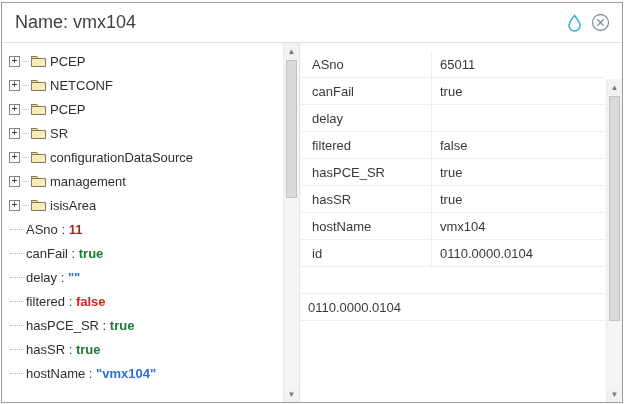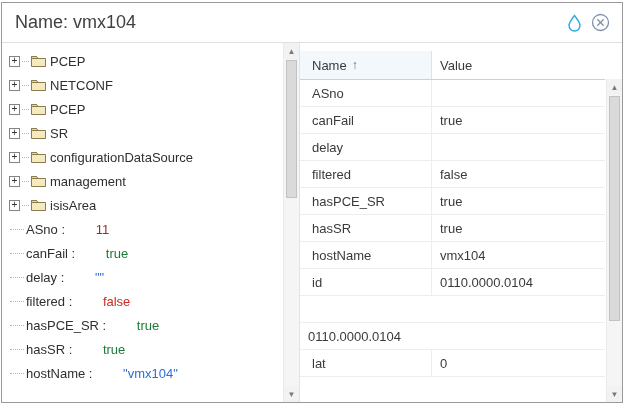--- a/index.html
+++ b/index.html
@@ -31,21 +31,21 @@
   .plusbox{
     box-sizing:border-box;flex:0 0 auto;width:11px;height:11px;
     border:1px solid #848484;background:#fff;color:#333;
     font-size:10px;line-height:8px;text-align:center;cursor:pointer;
   }
   .dash{width:7px;height:0;border-top:1px dotted #b5b5b5;margin:0 2px;flex:0 0 auto;}
   .leafdash{width:14px;margin-left:1px;}
   .folder{display:flex;margin-right:4px;flex:0 0 auto;}
   .tlabel{color:#2f2f2f;}
   .tsep{white-space:pre;color:#2f2f2f;}
-  .tval{font-weight:normal;margin-left:27px;}
+  .tval{font-weight:bold;}
   .number{color:var(--c-number);}
   .bool_true{color:var(--c-true);}
   .bool_false{color:var(--c-false);}
   .string{color:var(--c-string);}
   
   .right-pane{flex:1;position:relative;overflow:hidden;}
   .grid{margin:8px 17px 0 0;}
   .ghead{display:flex;height:28px;border-bottom:1px solid #cfcfcf;font-size:13px;color:#3a3a3a;}
   .hcell{display:flex;align-items:center;box-sizing:border-box;}
   .hname{width:132px;padding-left:12px;background:#f3f8fc;border-right:1px solid #e2e2e2;cursor:pointer;}
@@ -223,32 +223,24 @@
         </div>
       <div class="vscroll vscroll-tree">
         <div class="sb-btn sb-up">▲</div>
         <div class="sb-thumb" style="top:17px;height:138px;"></div>
         <div class="sb-btn sb-down">▼</div>
       </div>
     </div>
 
     <div class="right-pane">
       <div class="grid">
-        <div class="ghead">
-          <div class="hcell hname">
-            <span>Name</span>
-            <span class="sort">↑</span>
-          </div>
-          <div class="hcell hvalue">
-            <span>Value</span>
-          </div>
-        </div>
         <div class="grows">
             <div class="trow">
               <div class="cell cname">ASno</div>
+              <div class="cell cvalue">65011</div>
             </div>
             <div class="trow">
               <div class="cell cname">canFail</div>
               <div class="cell cvalue">true</div>
             </div>
             <div class="trow">
               <div class="cell cname">delay</div>
               <div class="cell cvalue"></div>
             </div>
             <div class="trow">
@@ -268,24 +260,20 @@
               <div class="cell cvalue">vmx104</div>
             </div>
             <div class="trow">
               <div class="cell cname">id</div>
               <div class="cell cvalue">0110.0000.0104</div>
             </div>
             <div class="trow">
             </div>
             <div class="trow">
               <div class="cell cvalue">0110.0000.0104</div>
-            </div>
-            <div class="trow">
-              <div class="cell cname">lat</div>
-              <div class="cell cvalue">0</div>
             </div>
           </div>
       </div>
       <div class="vscroll vscroll-table">
         <div class="sb-btn sb-up">▲</div>
         <div class="sb-thumb" style="top:17px;height:225px;"></div>
         <div class="sb-btn sb-down">▼</div>
       </div>
     </div>
 

